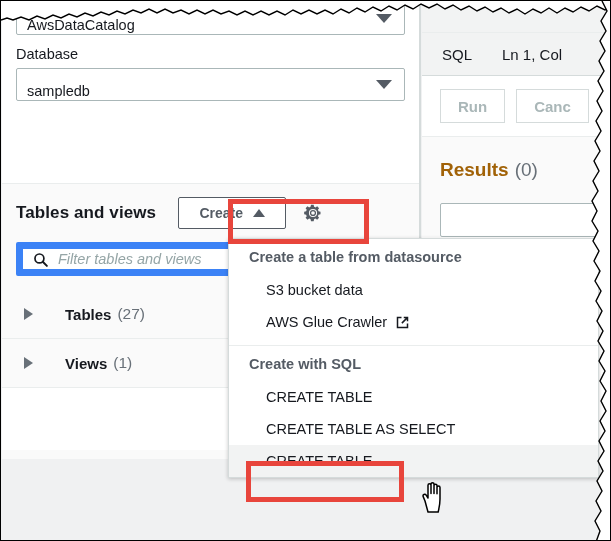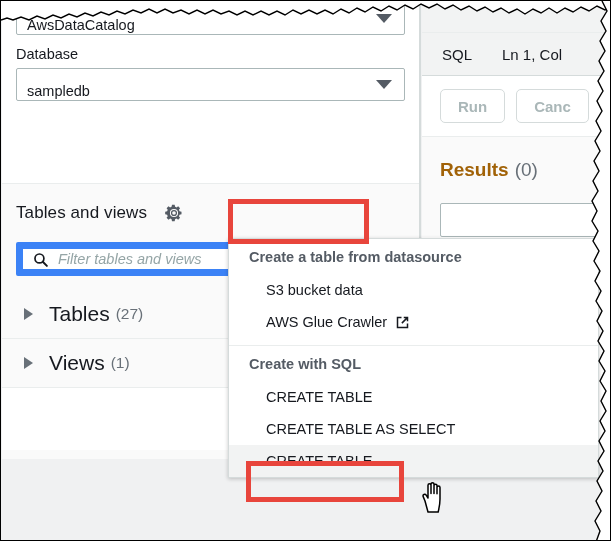--- a/index.html
+++ b/index.html
@@ -95,21 +95,21 @@
     width: 417px;
     height: 58px;
     display: flex;
     align-items: center;
     padding-left: 14px;
     box-sizing: border-box;
   }
   .tv-title {
     font-size: 17px;
     color: #16191f;
-    font-weight: 400;
+    font-weight: 700;
     letter-spacing: 0.1px;
     text-align: center;
   }
 
   .create-btn {
     margin-left: 22px;
     height: 32px;
     min-width: 108px;
     background: #ffffff;
     border: 1px solid #545b64;
@@ -184,23 +184,24 @@
     box-sizing: border-box;
   }
   .tri-right {
     width: 0; height: 0;
     border-top: 6px solid transparent;
     border-bottom: 6px solid transparent;
     border-left: 9px solid #687078;
     margin-right: 16px;
   }
   .tree-label {
-    font-size: 21px;
-    font-weight: normal;
+    font-size: 15px;
+    font-weight: bold;
     color: #16191f;
+    margin-left: 16px;
   }
   .tree-count {
     font-size: 15.5px;
     color: #687078;
     margin-left: 6px;
   }
   .tree-blank {
     height: 62px;
     background: #ffffff;
   }
@@ -241,21 +242,21 @@
     border-bottom: 1px solid #eaeded;
     display: flex;
     align-items: center;
     padding-left: 18px;
     gap: 11px;
     box-sizing: border-box;
   }
   .ghost-btn {
     height: 34px;
     border: 1px solid #d5dbdb;
-    border-radius: 5px;
+    border-radius: 0;
     background: #ffffff;
     display: flex;
     align-items: center;
     justify-content: center;
     padding: 0 17px;
     box-sizing: border-box;
     white-space: nowrap;
   }
   .ghost-btn .t {
     font-size: 15px;
@@ -377,20 +378,24 @@
         <span class="select-value">sampledb</span>
         <span class="caret-down"></span>
       </div>
     </div>
 
     <div class="tv-band">
 
       <div class="tv-header">
         <span class="tv-title">Tables and views</span>
 
+        <div class="create-btn">
+          <span class="lbl">Create</span>
+          <span class="caret-up"></span>
+        </div>
 
         <div class="gear-wrap">
           <svg width="20" height="20" viewBox="0 0 24 24" aria-hidden="true">
             <path fill="#545b64" d="M12 8.3a3.7 3.7 0 1 0 0 7.4 3.7 3.7 0 0 0 0-7.4zm0 5.9a2.2 2.2 0 1 1 0-4.4 2.2 2.2 0 0 1 0 4.4z"></path>
             <path fill="#545b64" d="M21 13.6v-3.2l-2.4-.5a6.9 6.9 0 0 0-.7-1.7l1.4-2-2.3-2.3-2 1.4a6.9 6.9 0 0 0-1.7-.7L12.8 2.2H9.6L9.1 4.6a6.9 6.9 0 0 0-1.7.7l-2-1.4-2.3 2.3 1.4 2a6.9 6.9 0 0 0-.7 1.7l-2.4.5v3.2l2.4.5c.16.6.4 1.17.7 1.7l-1.4 2 2.3 2.3 2-1.4c.53.3 1.1.54 1.7.7l.5 2.4h3.2l.5-2.4c.6-.16 1.17-.4 1.7-.7l2 1.4 2.3-2.3-1.4-2c.3-.53.54-1.1.7-1.7l2.4-.5zm-9 3.3a4.9 4.9 0 1 1 0-9.8 4.9 4.9 0 0 1 0 9.8z"></path>
           </svg>
         </div>
       </div>
 
       <div class="filter-row">

